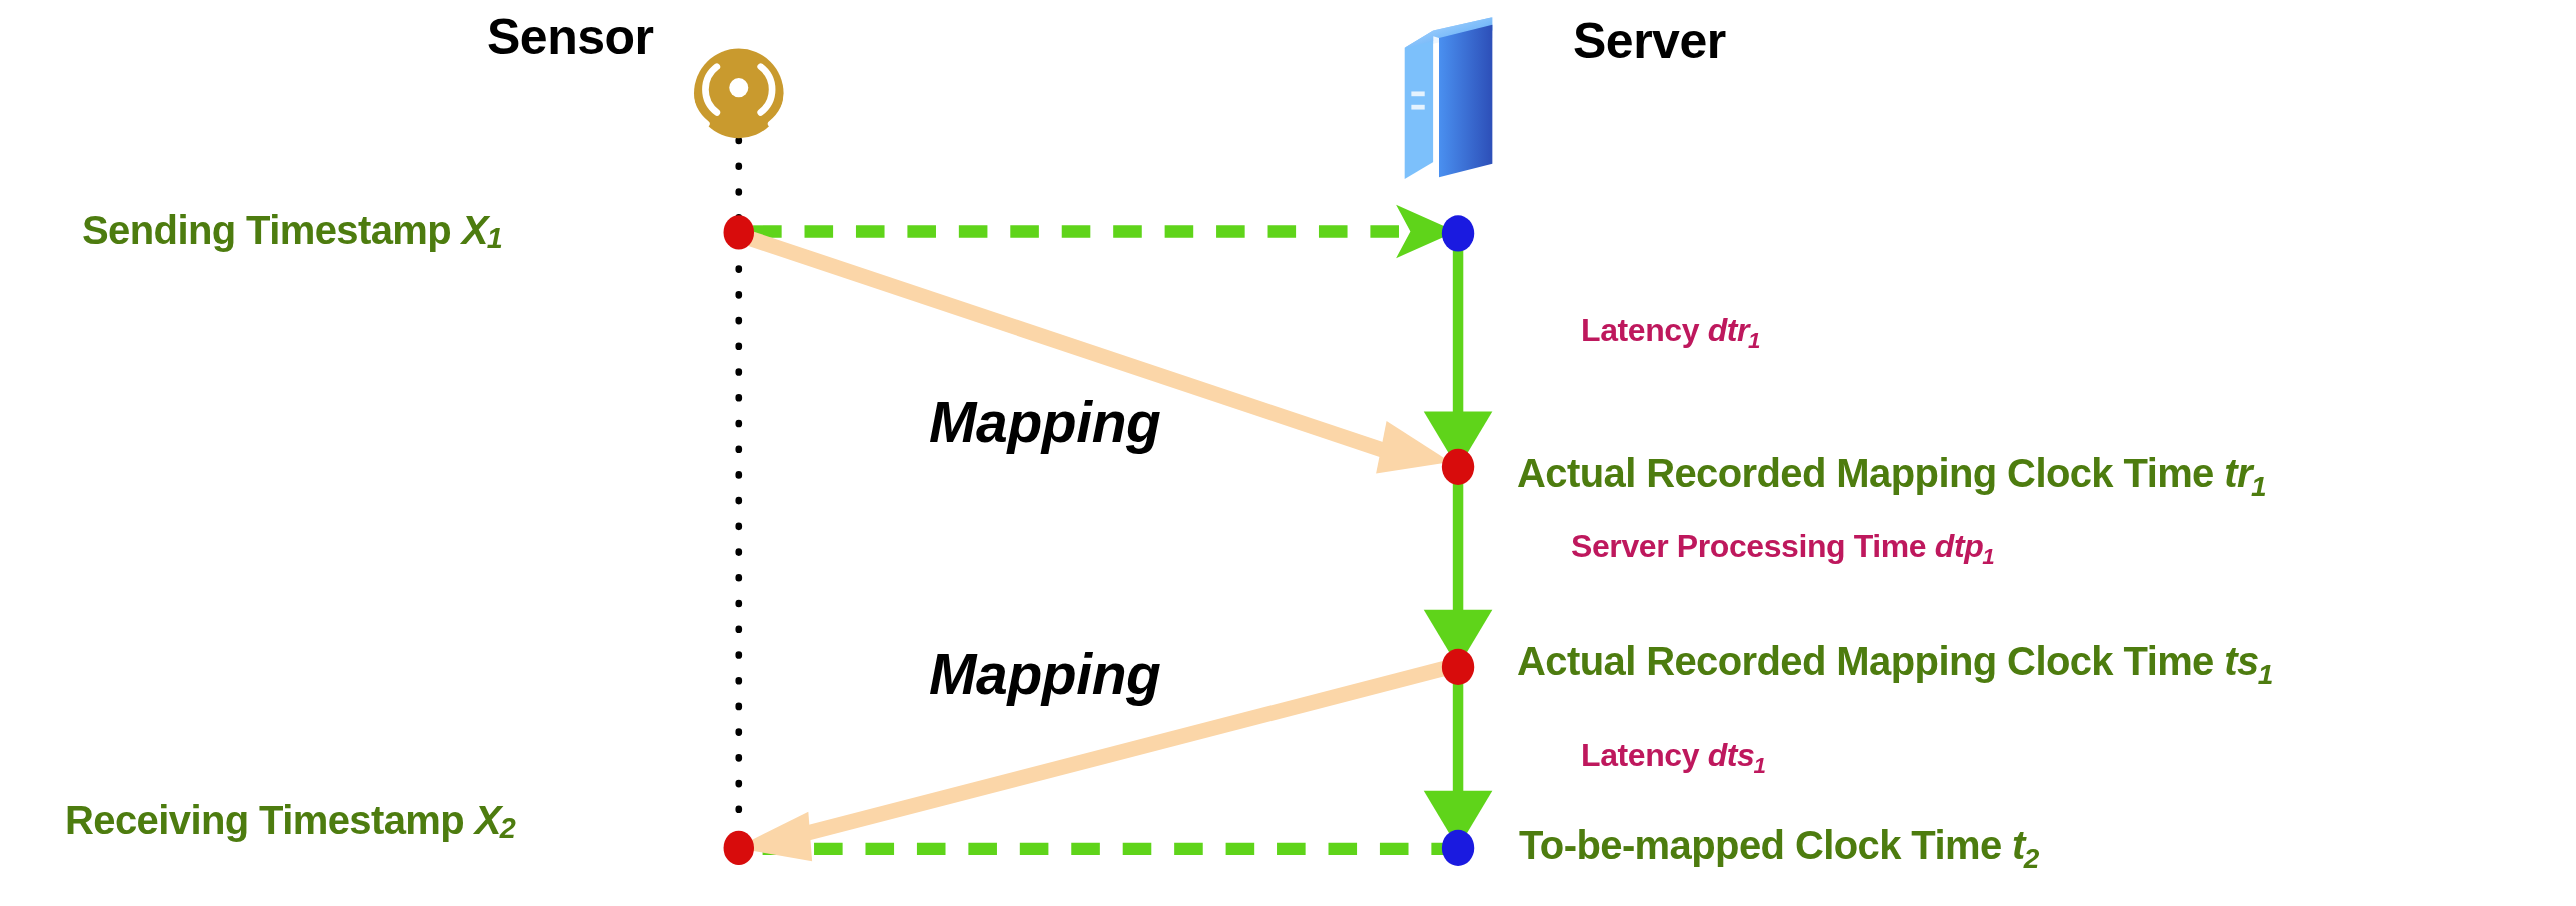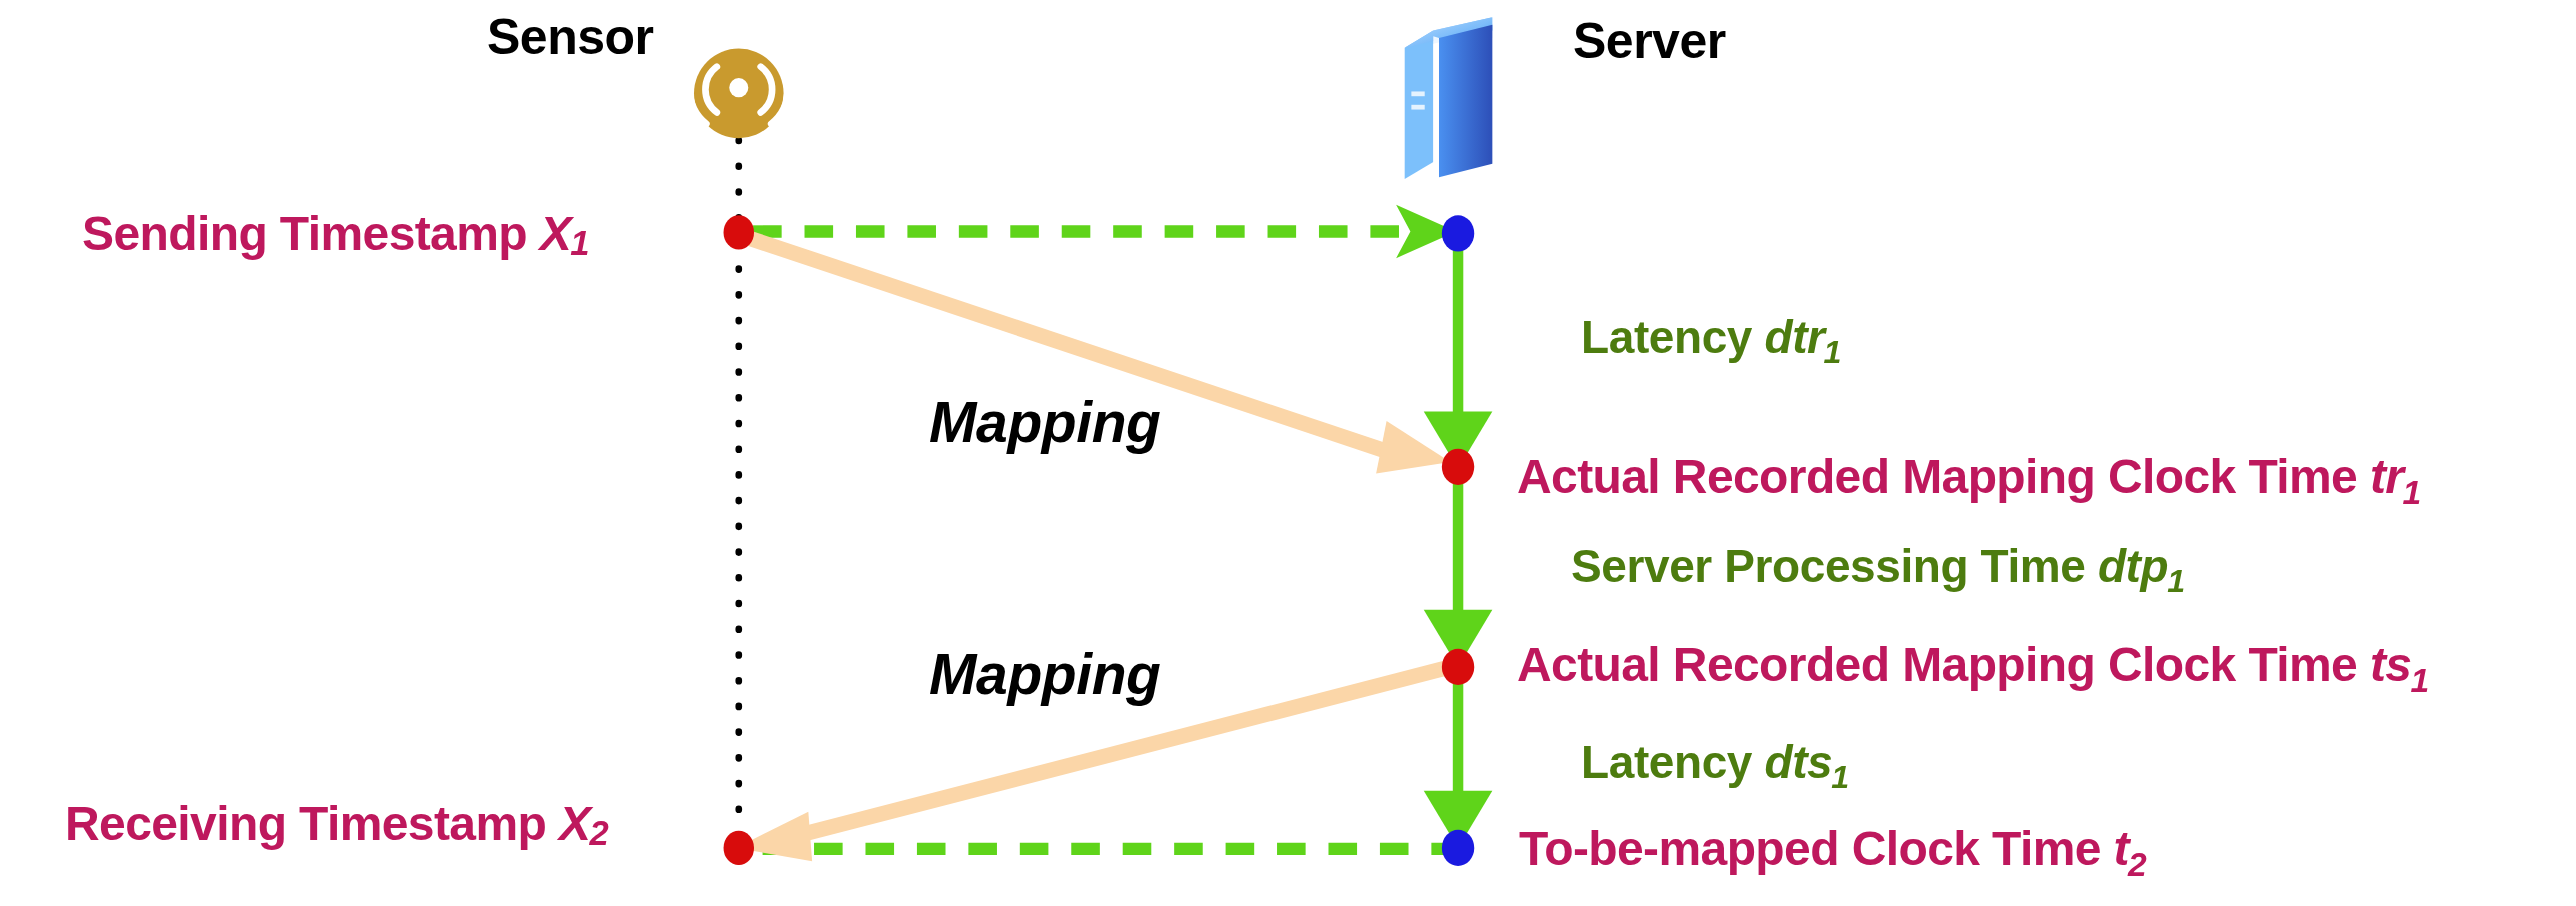--- a/index.html
+++ b/index.html
@@ -31,29 +31,29 @@
     white-space: nowrap;
     line-height: 1;
   }
   .lbl-col-title {
     font-size: 50px;
     font-weight: bold;
     color: #000000;
     letter-spacing: -0.5px;
   }
   .lbl-blue {
-    font-size: 48px;
+    font-size: 40px;
+    font-weight: bold;
+    color: #4d7c0f;
+    letter-spacing: -0.6px;
+  }
+  .lbl-green {
+    font-size: 32px;
     font-weight: bold;
     color: #be185d;
-    letter-spacing: -0.6px;
-  }
-  .lbl-green {
-    font-size: 46px;
-    font-weight: bold;
-    color: #4d7c0f;
     letter-spacing: -0.4px;
   }
   .lbl-black {
     font-size: 57px;
     font-weight: bold;
     color: #000000;
     letter-spacing: -0.4px;
     font-style: italic;
   }
   .var {
@@ -196,21 +196,21 @@
   <div class="lbl lbl-green" style="left:1581px; top:314px;">
     <span>Latency </span><span class="var">dtr</span><span class="sub">1</span>
   </div>
 
   <div class="lbl lbl-black" style="left:929px; top:394px;">Mapping</div>
 
   <div class="lbl lbl-blue" style="left:1517px; top:441px;margin-top:12px;">
     <span>Actual Recorded Mapping Clock Time </span><span class="var">tr</span><span class="sub">1</span>
   </div>
 
-  <div class="lbl lbl-green" style="left:1571px; top:543px;">
+  <div class="lbl lbl-green" style="left:1571px; top:530px;">
     <span>Server Processing Time </span><span class="var">dtp</span><span class="sub">1</span>
   </div>
 
   <div class="lbl lbl-black" style="left:929px; top:646px;">Mapping</div>
 
   <div class="lbl lbl-blue" style="left:1517px; top:641px;">
     <span>Actual Recorded Mapping Clock Time </span><span class="var">ts</span><span class="sub">1</span>
   </div>
 
   <div class="lbl lbl-green" style="left:1581px; top:739px;">

